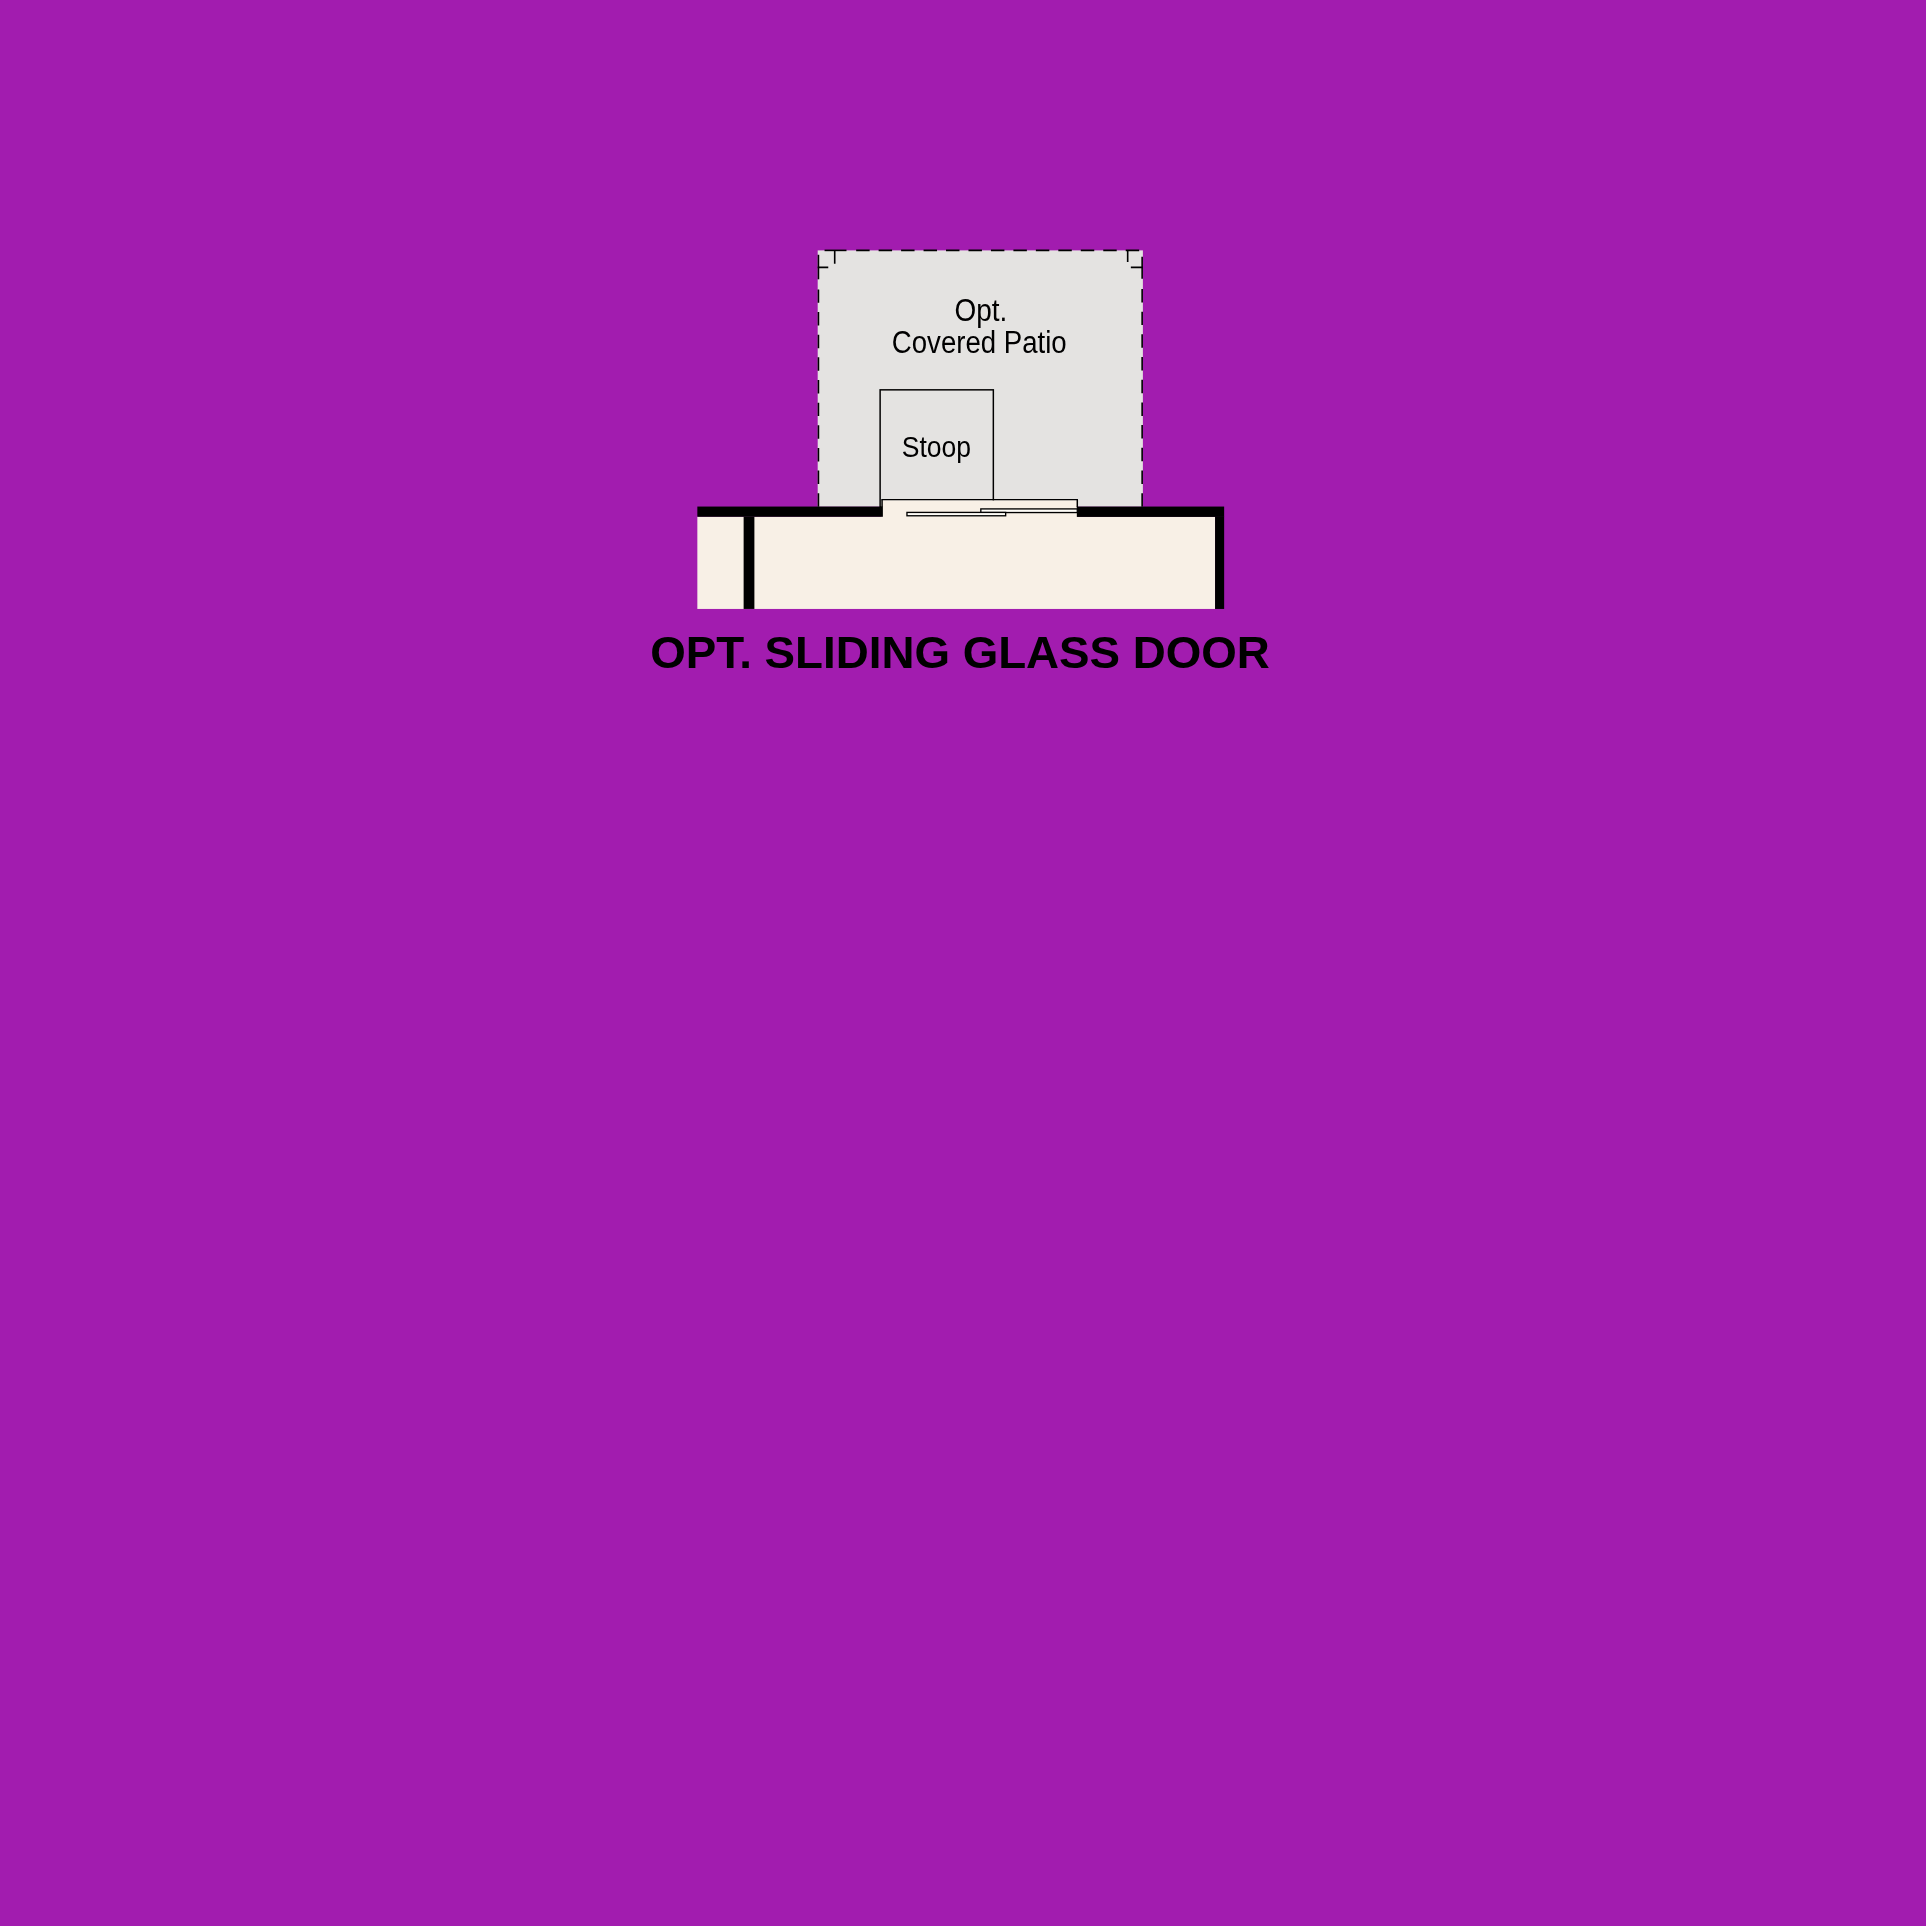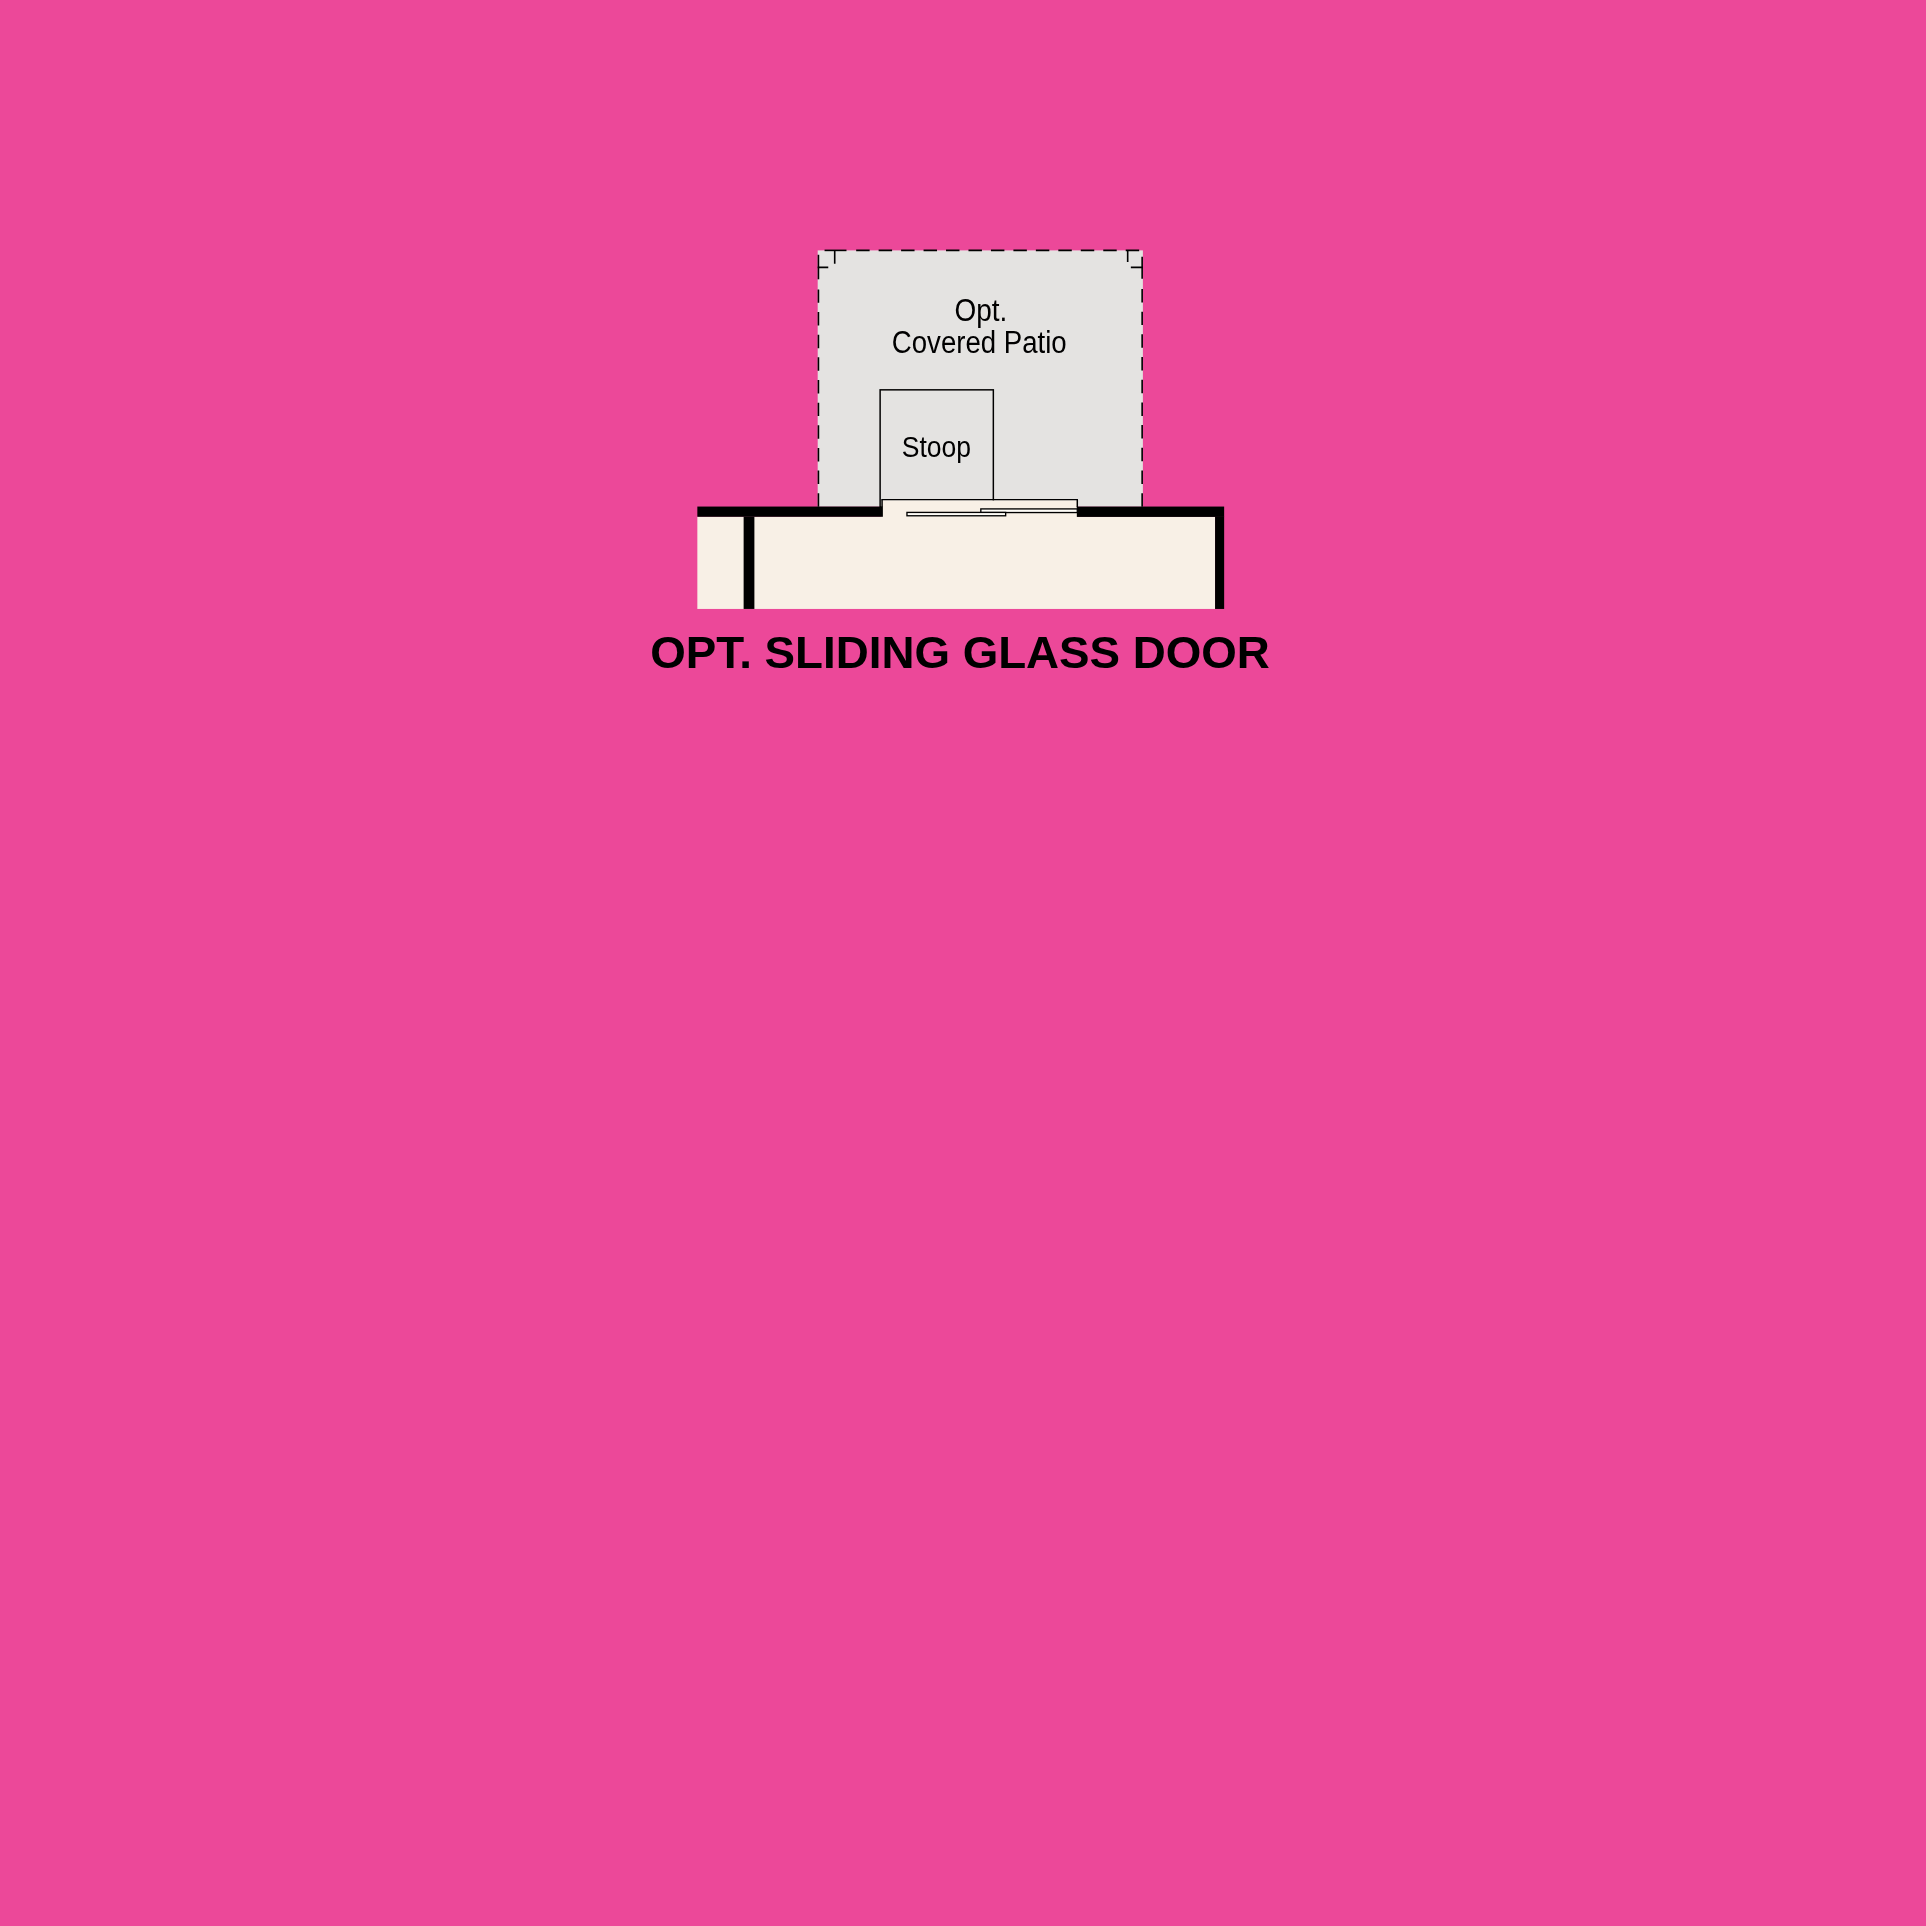--- a/index.html
+++ b/index.html
@@ -1,16 +1,16 @@
 <!DOCTYPE html>
 <html style="font-size:10.8px"><head>
 <meta charset="utf-8">
 <style>
 html,body{margin:0;padding:0;background:#ffffff;}
-#page{position:relative;width:1926px;height:1926px;background:#ec4899;overflow:hidden;}
+#page{position:relative;width:1926px;height:1926px;background:#a21caf;overflow:hidden;}
 text{font-family:"Liberation Sans",sans-serif;fill:#000000;}
 </style>
 </head>
 <body>
 <div id="page">
 <svg width="1926" height="1926" viewBox="0 0 2863 2863" xmlns="http://www.w3.org/2000/svg">
 
 <rect x="1215.5" y="372.2" width="483.4" height="381.0" fill="#e4e3e1"></rect>
 
 <g stroke="#000" stroke-width="2.4">

